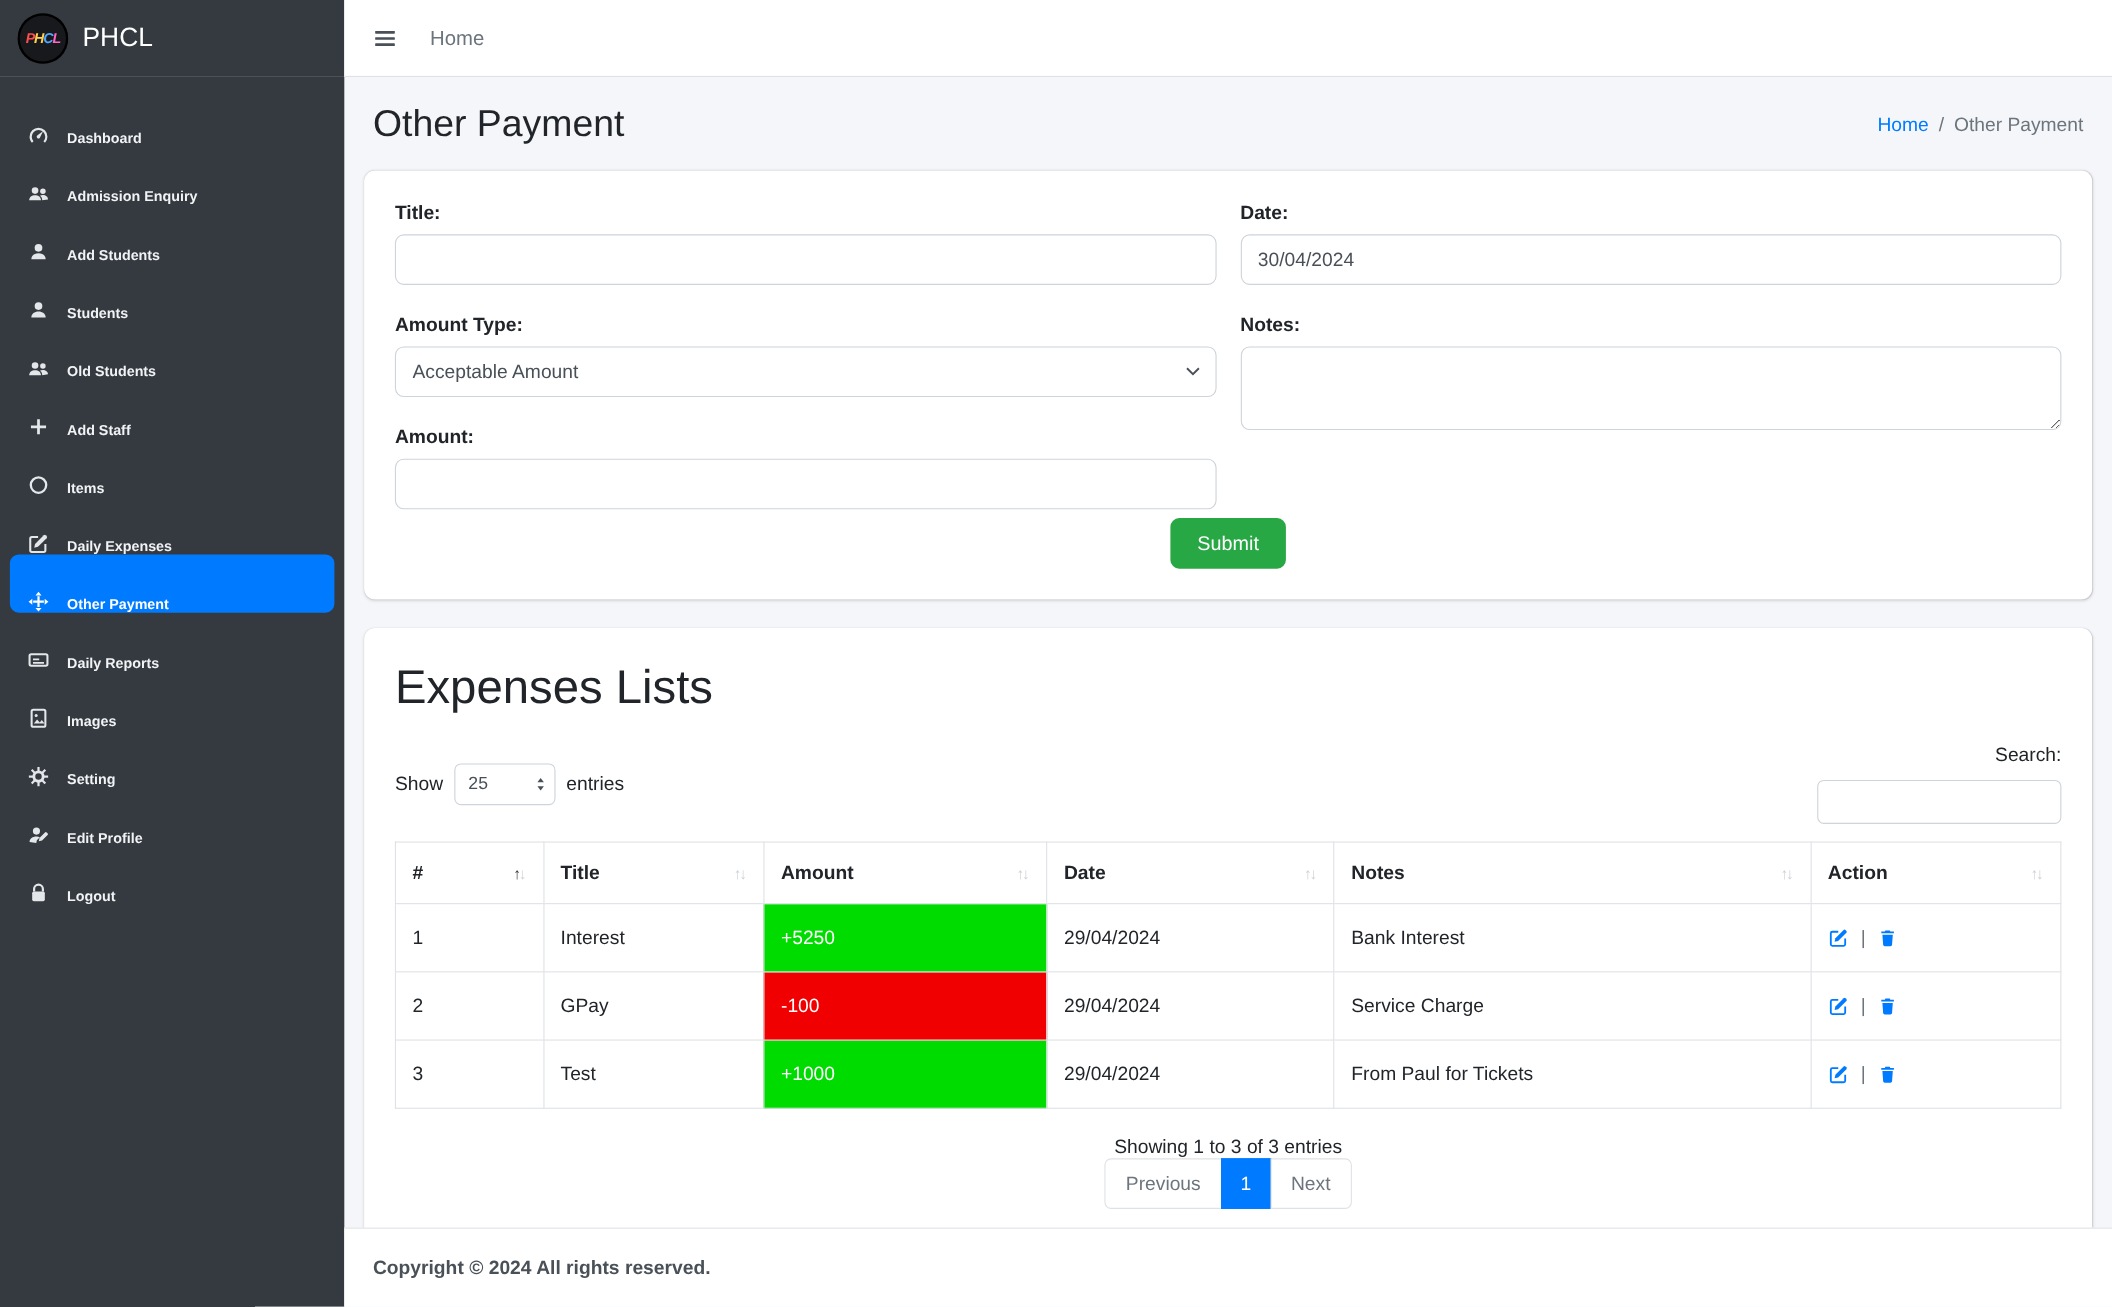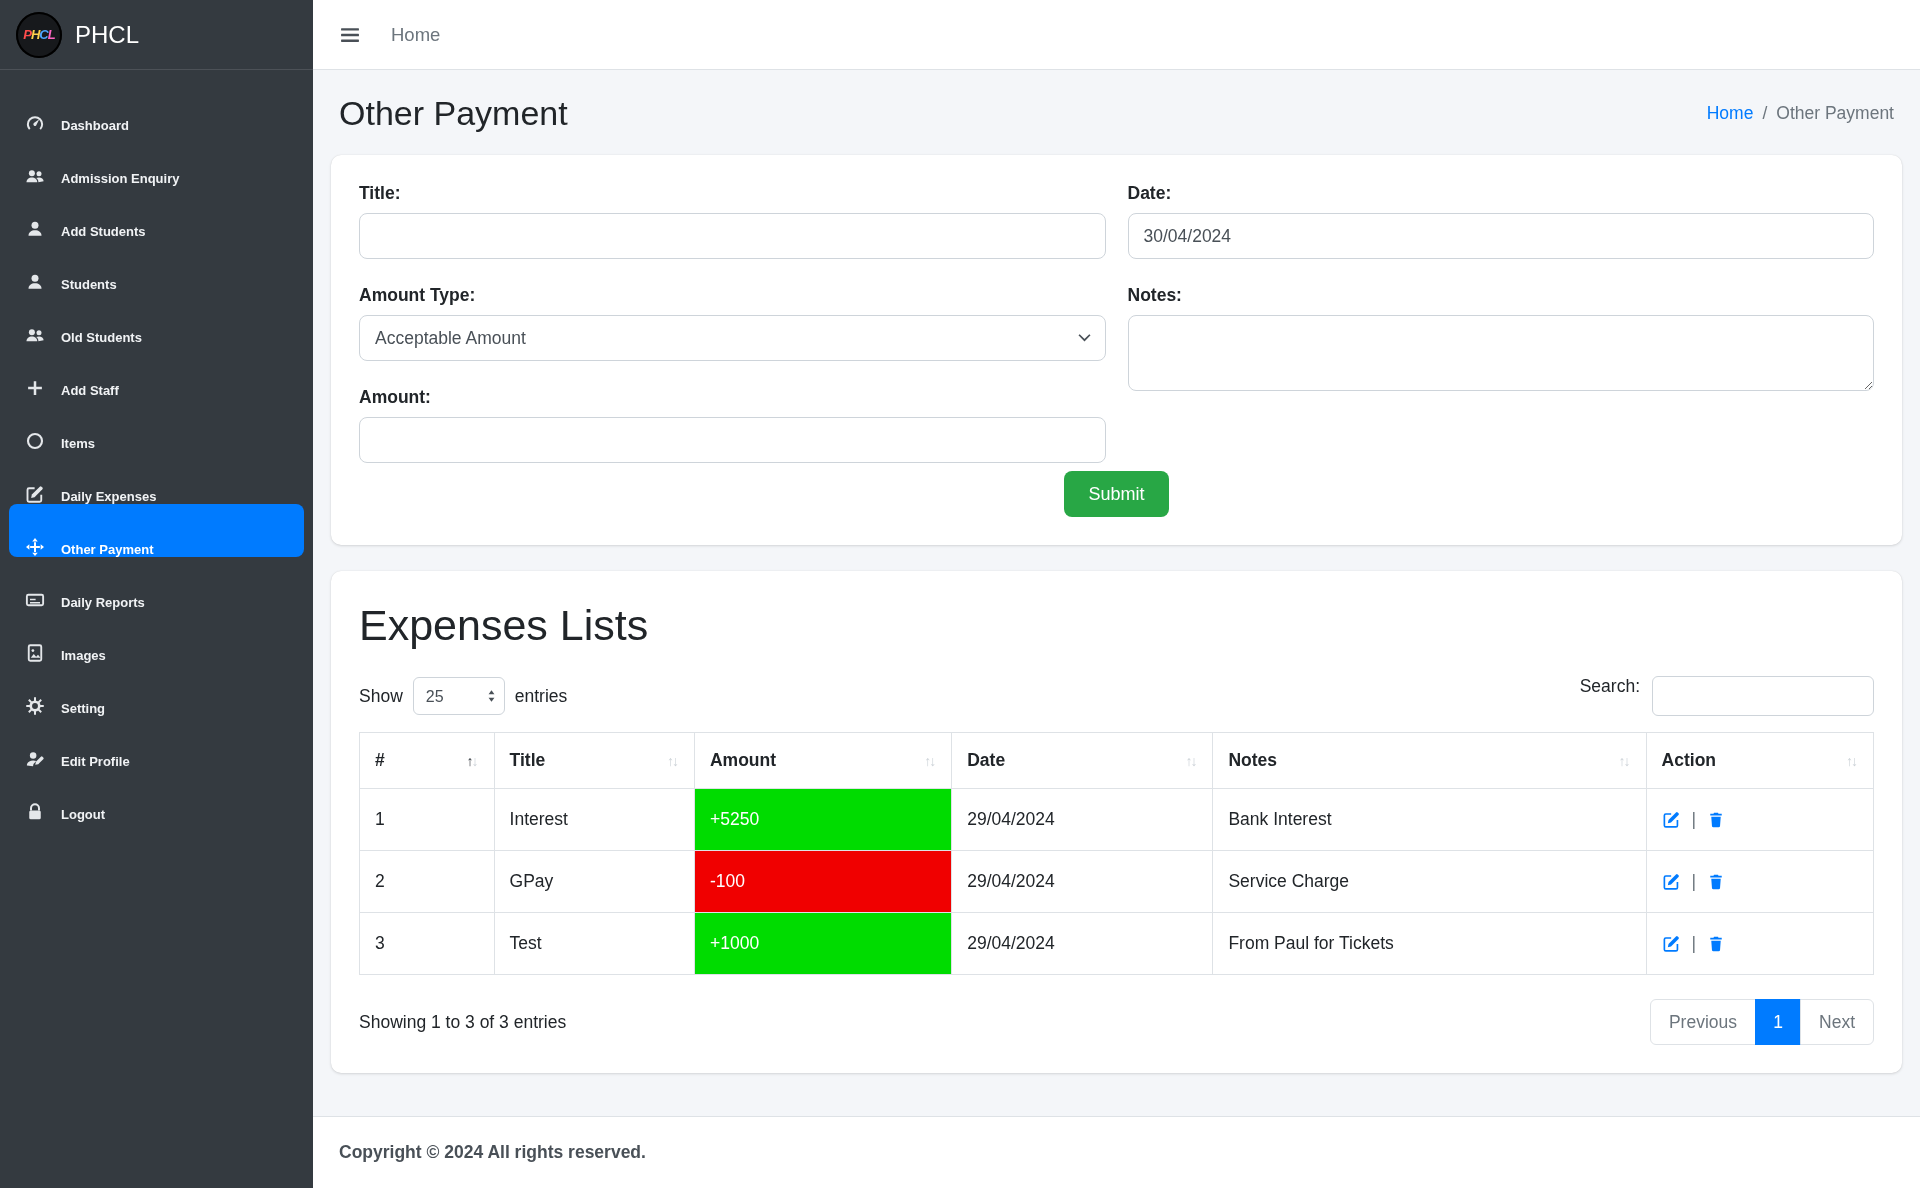--- a/index.html
+++ b/index.html
@@ -58,37 +58,37 @@
   .btn-submit { background:#28a745; color:#fff; border:none; border-radius:8px; height:46px;
                 padding:0 24px; font-size:18px; font-family:inherit; cursor:pointer; }
 
   
   .expenses-title { font-size:43px; font-weight:400; margin:2px 0 26px; }
   .table-controls { display:flex; justify-content:space-between; align-items:center; margin-bottom:16px; font-size:17.5px; }
   .show-group { display:flex; align-items:center; gap:10px; }
   .sw-small { width:92px; display:inline-block; }
   .sw-small select { height:38px; padding:0 24px 0 12px; font-size:16px; border-radius:6px; }
   .sw-small .spin { position:absolute; right:9px; top:50%; transform:translateY(-50%); pointer-events:none; display:flex; }
-  .search-group { display:flex; align-items:flex-start; gap:12px; }
+  .search-group { display:flex; align-items:flex-end; gap:12px;flex-direction:column; }
   .search-input { width:222px; height:40px; border-radius:6px; }
 
   table.dt { width:100%; border-collapse:collapse; font-size:17.5px; }
   table.dt th, table.dt td { border:1px solid #dee2e6; text-align:left; }
   table.dt th { padding:17px 15px; font-weight:700; cursor:pointer; }
   table.dt td { padding:20px 15px; }
   .th-inner { display:flex; align-items:center; justify-content:space-between; gap:8px; }
   .sort { display:inline-flex; font-size:14px; color:#cdd3d8; }
   .sort span { margin-left:-2px; }
   .sort .on { color:#343a40; }
   td.amount-cell { color:#fff; }
   td.action-cell .act-wrap { display:flex; align-items:center; gap:11px; }
   .act-icon { display:flex; cursor:pointer; }
   .act-sep { color:#6c757d; }
 
-  .table-footer { display:flex; justify-content:space-between; align-items:center; margin-top:24px; }
+  .table-footer { display:flex; justify-content:space-between; align-items:center; margin-top:24px;flex-direction:column; }
   .summary { font-size:17.5px; }
   .pagination { display:flex; }
   .page-btn { height:46px; display:flex; align-items:center; justify-content:center; padding:0 18px;
               border:1px solid #dee2e6; background:#fff; color:#6c757d; font-size:17.5px; cursor:pointer; }
   .page-btn.first { border-radius:6px 0 0 6px; }
   .page-btn.active { background:#007bff; border-color:#007bff; color:#fff; min-width:46px; padding:0 14px; margin-left:-1px; }
   .page-btn.last { border-radius:0 6px 6px 0; margin-left:-1px; }
 
   .footer { height:72px; flex-shrink:0; background:#fff; border-top:1px solid #dee2e6; display:flex;
             align-items:center; padding:0 26px; font-weight:700; font-size:17.5px; color:#495057; }

